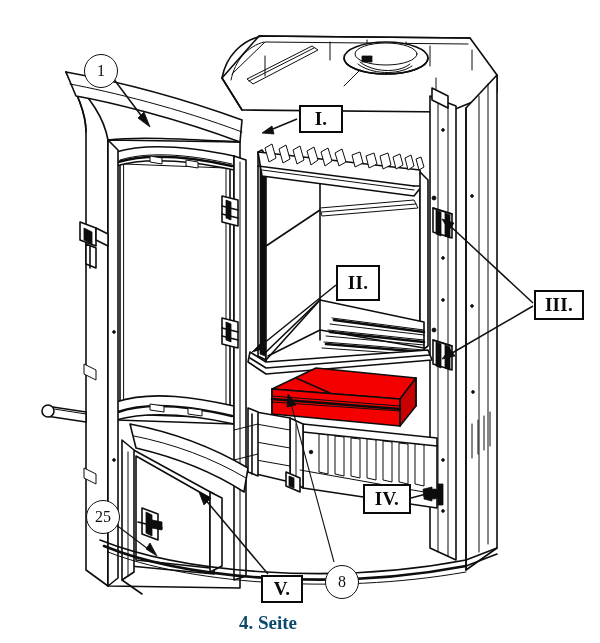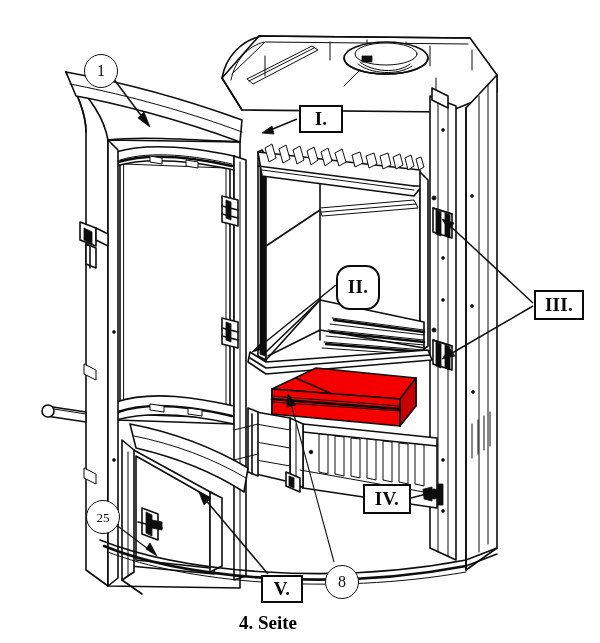--- a/index.html
+++ b/index.html
@@ -48,21 +48,21 @@
     display: flex;
     align-items: center;
     justify-content: center;
     font-family: "Liberation Serif", serif;
     font-size: 16px;
     color: #101010;
     line-height: 1;
     box-sizing: border-box;
     z-index: 6;
   }
-  .callout.small { font-size: 13px; }
+  .callout.small { font-size: 16px; }
 
   
   .rbox {
     position: absolute;
     background: #ffffff;
     border: 2.6px solid #0a0a0a;
     box-shadow: 0 0 0 1.6px #ffffff inset;
     display: flex;
     align-items: center;
     justify-content: center;
@@ -76,21 +76,21 @@
     padding: 1px 2px 2px 2px;
   }
   .rbox.thin { border-width: 2.1px; }
 
   
   .caption {
     position: absolute;
     font-family: "Liberation Serif", serif;
     font-weight: bold;
     font-size: 19px;
-    color: #000000;
+    color: #0c4a6e;
     z-index: 6;
     white-space: nowrap;
   }
 </style>
 </head>
 <body>
 
 <div id="stage">
 
   <svg class="diagram" viewBox="0 0 600 643" aria-hidden="true">
@@ -416,21 +416,21 @@
   </div>
 
   <div class="callout" style="left:325px; top:565px;">
     <span>8</span>
   </div>
 
   <div class="rbox thin" style="left:299px; top:105px; width:44px; height:28px;">
     <span>I.</span>
   </div>
 
-  <div class="rbox" style="left:336px; top:265px; width:44px; height:45px;border-radius:14px;">
+  <div class="rbox" style="left:336px; top:265px; width:44px; height:36px;">
     <span>II.</span>
   </div>
 
   <div class="rbox" style="left:534px; top:290px; width:50px; height:30px;text-align:right;">
     <span>III.</span>
   </div>
 
   <div class="rbox" style="left:363px; top:484px; width:48px; height:30px;">
     <span>IV.</span>
   </div>

